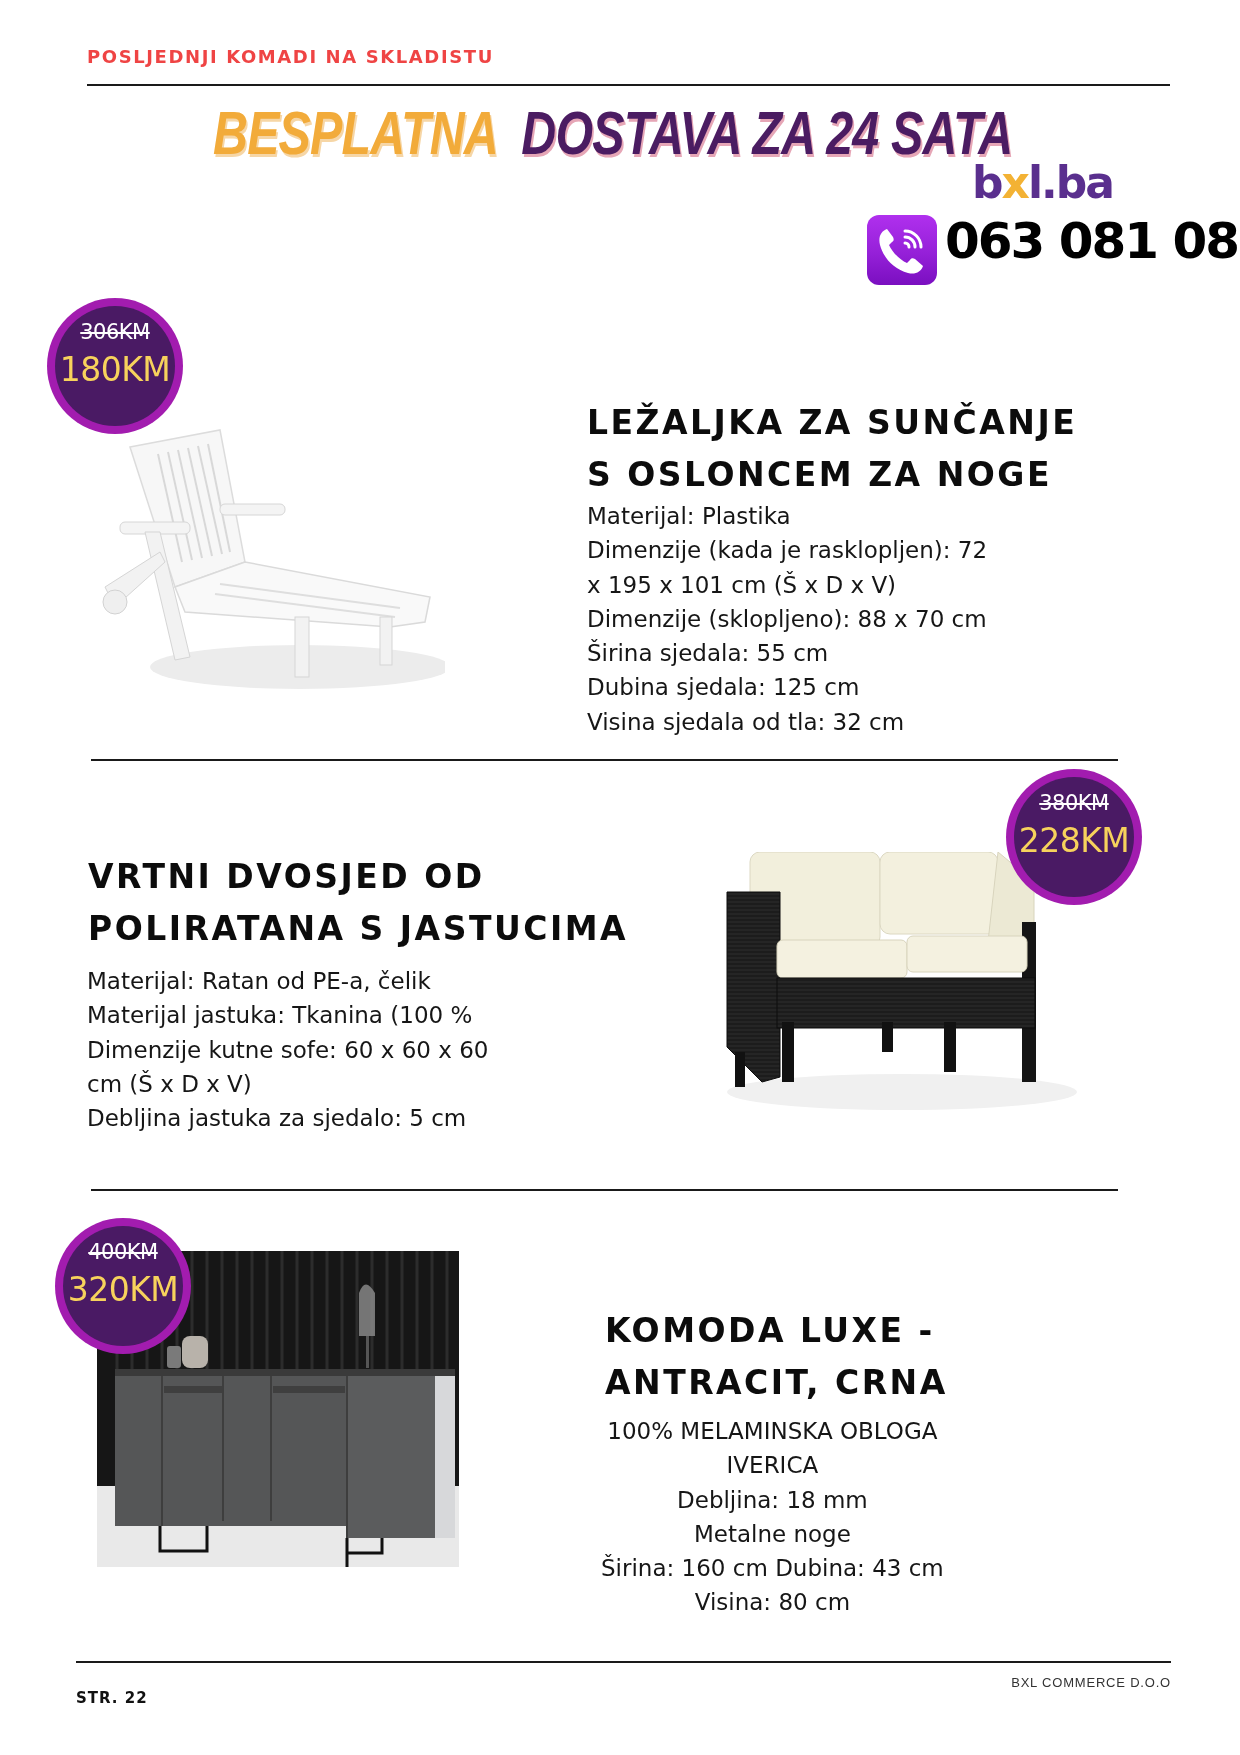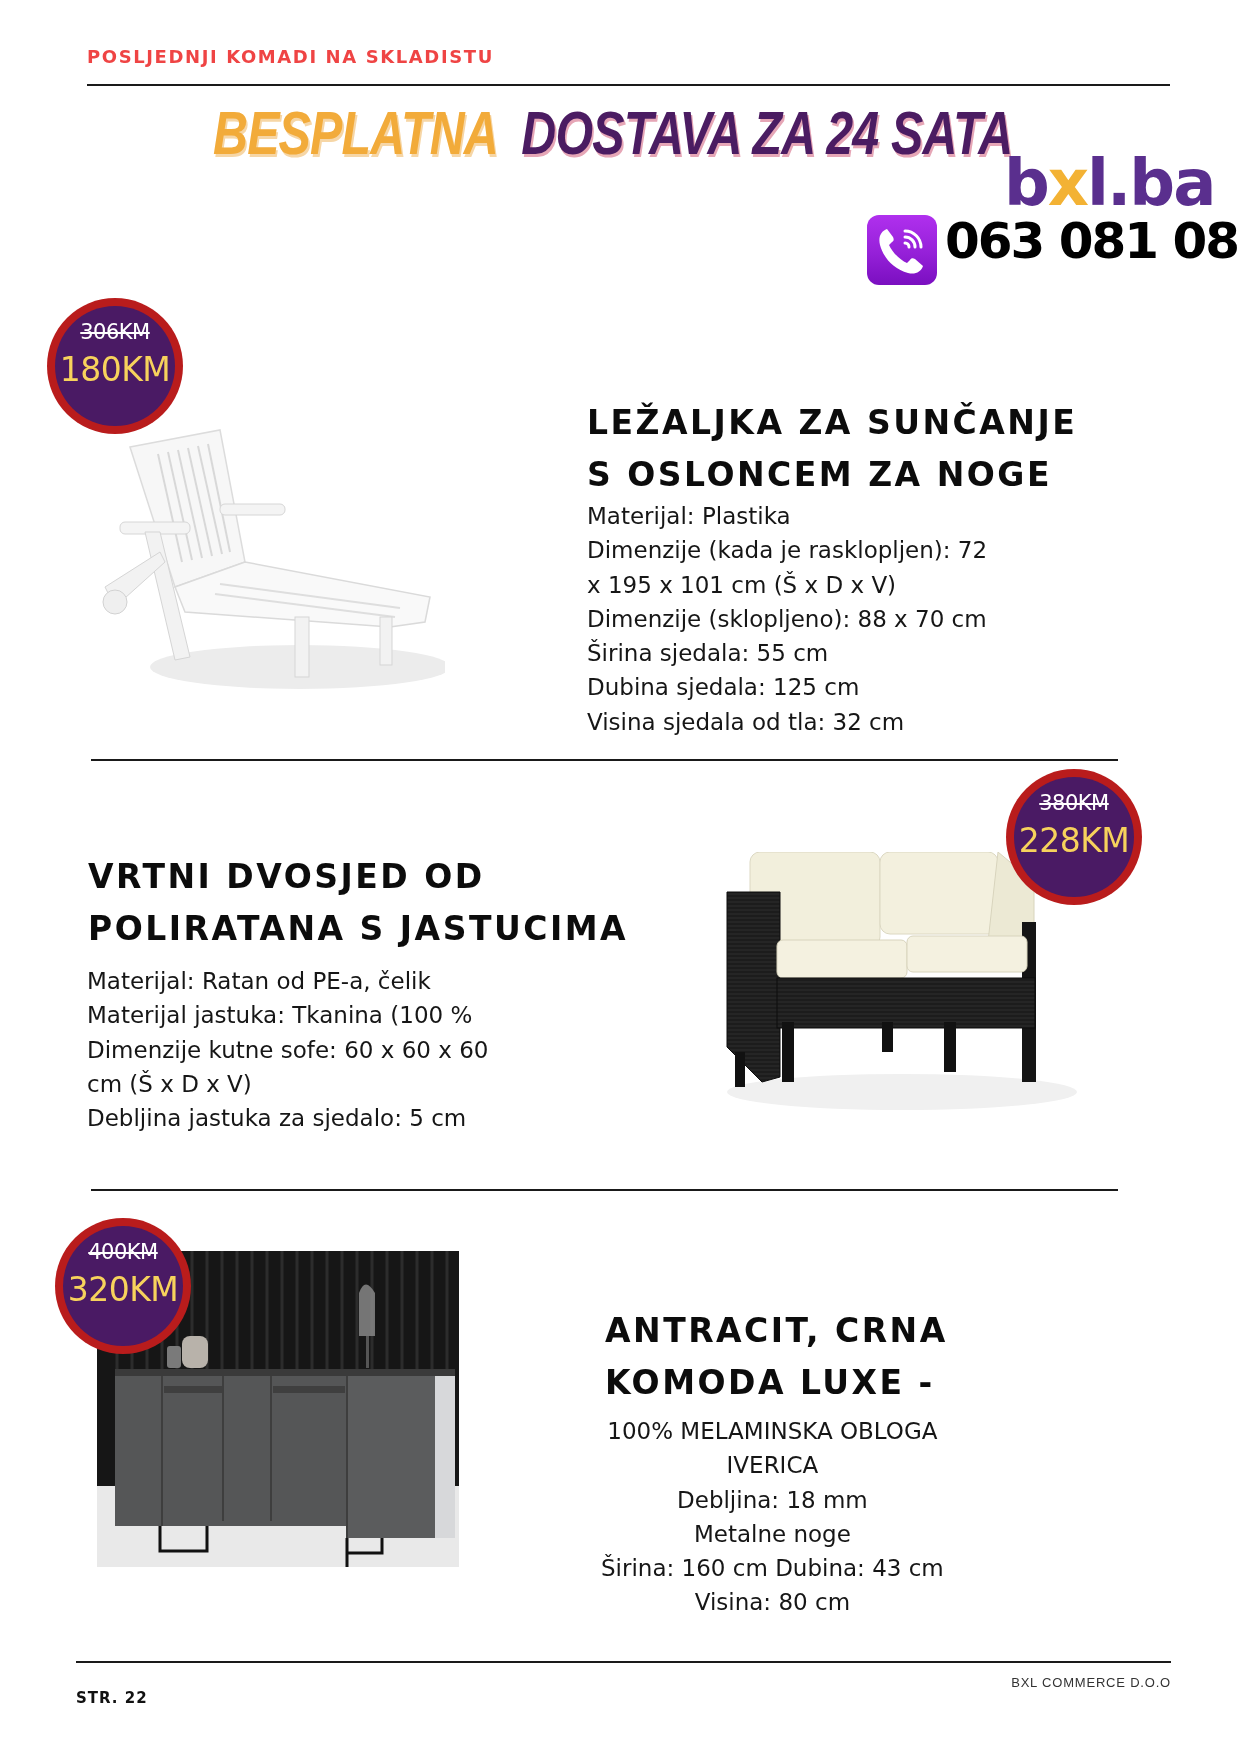--- a/index.html
+++ b/index.html
@@ -7,28 +7,28 @@
          font-family:"DejaVu Sans", "Liberation Sans", sans-serif; color:#111; }
   .abs { position:absolute; }
 
   .hdr-label { left:87px; top:46px; font-size:18px; font-weight:bold; letter-spacing:1.6px; color:#ef4444; white-space:nowrap; }
   .rule { position:absolute; height:2px; background:#1a1a1a; }
 
   .banner { left:213px; top:98px; height:70px; white-space:nowrap; font-family:"Liberation Sans", sans-serif; font-weight:bold; font-style:italic; font-size:62px; line-height:70px; letter-spacing:-1px; transform:scaleX(0.78); transform-origin:left top; }
   .banner .w1 { color:#f2ab3a; text-shadow:2px 3px 0 #f6d6a6; }
   .banner .w2 { color:#4b1c62; text-shadow:2px 3px 0 #e6a6b6; margin-left:30px; }
 
-  .logo { left:1004px; top:152px; font-family:"DejaVu Sans", sans-serif; font-weight:bold; font-size:64px; line-height:62px; color:#5a2f8e; letter-spacing:-2px; }
+  .logo { left:972px; top:152px; font-family:"DejaVu Sans", sans-serif; font-weight:bold; font-size:44px; line-height:62px; color:#5a2f8e; letter-spacing:-2px; }
   .logo .x { color:#f3b234; }
 
   .viber { left:867px; top:215px; width:70px; height:70px; border-radius:12px;
            background:linear-gradient(180deg,#b030ee 0%, #9520d8 55%, #7a0fc0 100%); }
   .phone { left:945px; top:210px; font-family:"DejaVu Sans", sans-serif; font-weight:bold; font-size:50px; line-height:62px; color:#000; letter-spacing:-2px; white-space:nowrap; }
 
-  .badge { position:absolute; width:136px; height:136px; border-radius:50%; background:#b91c1c; }
+  .badge { position:absolute; width:136px; height:136px; border-radius:50%; background:#a21caf; }
   .badge .inner { position:absolute; left:8px; top:8px; width:120px; height:120px; border-radius:50%; background:#4a1a64; }
   .badge .old { position:absolute; left:0; right:0; top:22px; text-align:center; color:#ffffff; font-size:21px; text-decoration:line-through; letter-spacing:-0.5px; font-family:"DejaVu Sans", sans-serif; }
   .badge .new { position:absolute; left:-6px; right:-6px; top:52px; text-align:center; color:#f7d25c; font-size:33px; font-weight:normal; letter-spacing:-0.5px; font-family:"DejaVu Sans", sans-serif; }
 
   .ptitle { position:absolute; font-family:"DejaVu Sans", sans-serif; font-size:33px; font-weight:bold; letter-spacing:2.5px; line-height:52px; color:#0c0c0c; white-space:nowrap; }
   .pspecs { position:absolute; font-family:"DejaVu Sans", sans-serif; font-size:23px; line-height:34.3px; color:#161616; white-space:nowrap; }
 
   .img { position:absolute; overflow:hidden; }
 
   .footer-l { left:76px; top:1673px; font-size:15px; font-weight:bold; letter-spacing:1px; color:#111;margin-top:16px; }
@@ -212,22 +212,22 @@
     <path d="M250 287 L250 316 M250 302 L285 302 L285 287" stroke="#111" stroke-width="3" fill="none"></path>
   </svg>
 </div>
 <div class="badge" style="left:55px; top:1218px;">
   <div class="inner"></div>
   <div class="old">400KM</div>
   <div class="new">320KM</div>
 </div>
 
 <div class="ptitle" style="left:605px; top:1305px;">
+  <div>KOMODA LUXE -</div>
   <div>ANTRACIT, CRNA</div>
-  <div>KOMODA LUXE -</div>
 </div>
 <div class="pspecs" style="left:601px; top:1414px;text-align:center;">
   <div>100% MELAMINSKA OBLOGA</div>
   <div>IVERICA</div>
   <div>Debljina: 18 mm</div>
   <div>Metalne noge</div>
   <div>Širina: 160 cm Dubina: 43 cm</div>
   <div>Visina: 80 cm</div>
 </div>
 

